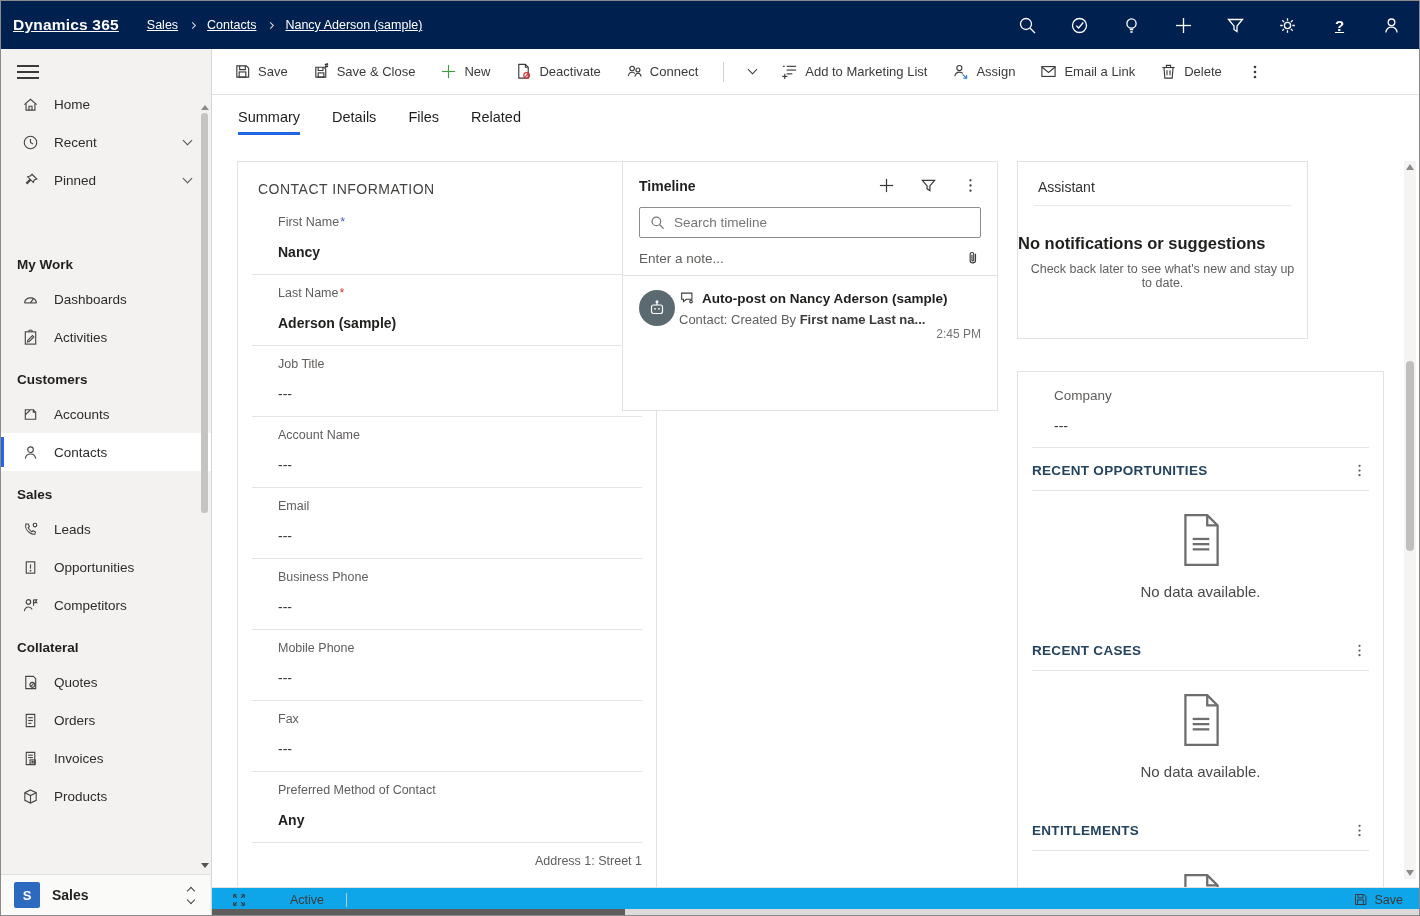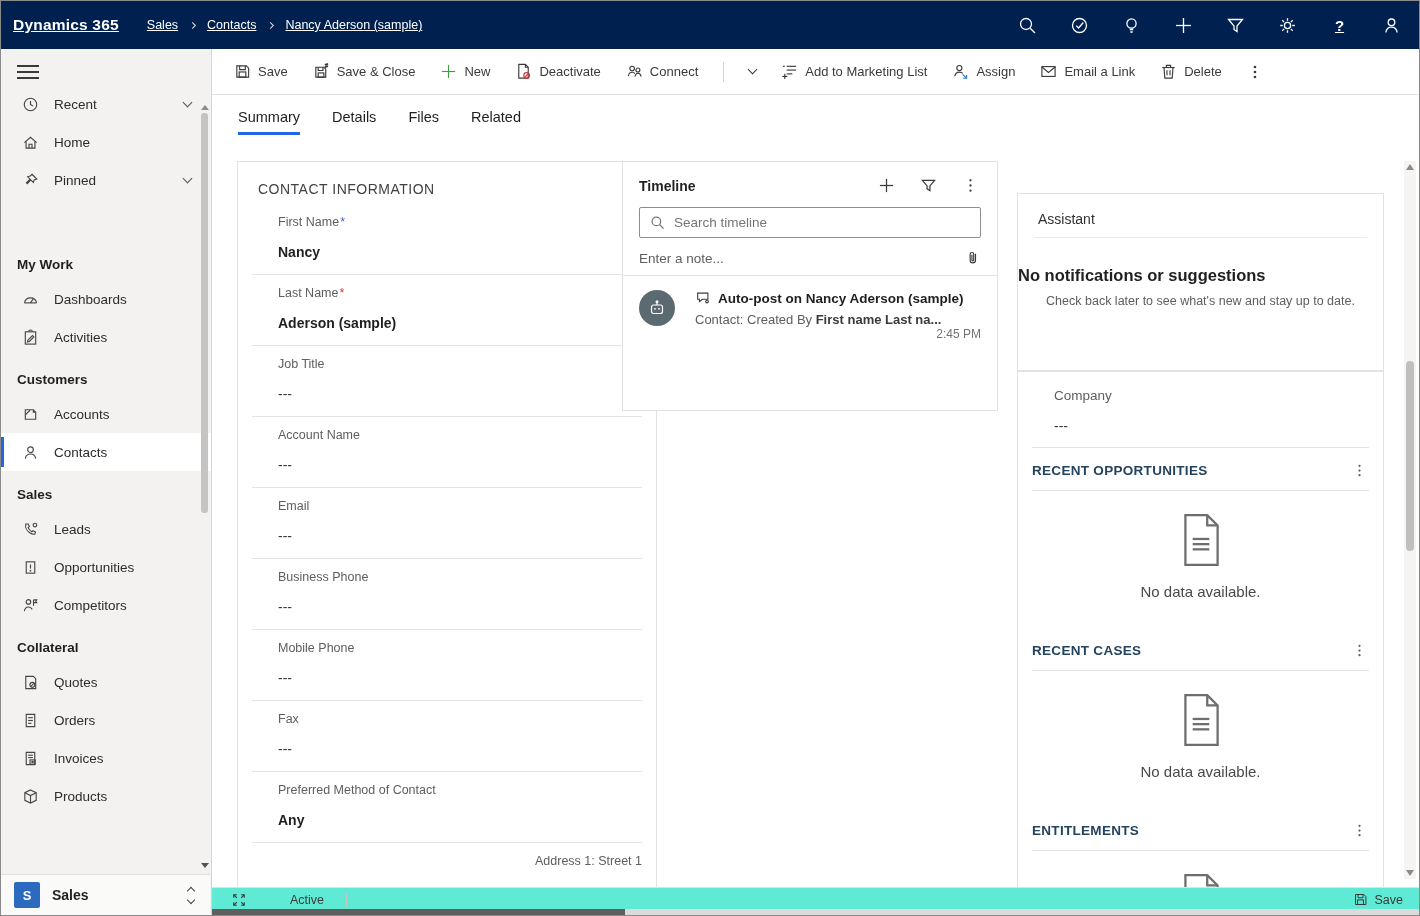--- a/index.html
+++ b/index.html
@@ -78,33 +78,33 @@
   .tl-icons { margin-left:auto; display:flex; align-items:center; gap:25px; }
   .tl-icons svg { width:17px; height:17px; stroke:#3b3a39; fill:none; stroke-width:1.3; cursor:pointer; }
   .tl-search { margin:5px 16px 0; height:31px; border:1px solid #8f8d8b; border-radius:2px; display:flex; align-items:center; gap:9px; padding:0 10px; }
   .tl-search svg { width:15px; height:15px; stroke:#767574; fill:none; stroke-width:1.3; }
   .tl-search input { border:none; outline:none; flex:1; font-size:13.5px; font-family:inherit; color:#323130; background:transparent; }
   .tl-search input::placeholder { color:#767574; }
   .tl-note { margin:12px 16px 9px; display:flex; align-items:center; cursor:text; }
   .tl-note-txt { font-size:13.5px; color:#605e5c; }
   .tl-note svg { margin-left:auto; width:16px; height:16px; stroke:#3b3a39; fill:none; stroke-width:1.3; cursor:pointer; }
   .tl-div { height:1px; background:#e3e1df; margin:0 0 0 0; }
-  .tl-entry { display:flex; padding:14px 16px 0; gap:20px; cursor:pointer; }
+  .tl-entry { display:flex; padding:14px 16px 0; gap:4px; cursor:pointer; }
   .avatar { flex:none; width:36px; height:36px; border-radius:50%; background:#5b6a70; display:flex; align-items:center; justify-content:center; }
   .avatar svg { width:20px; height:20px; stroke:#fff; fill:none; stroke-width:1.2; }
   .tl-body { flex:1; min-width:0; }
   .tl-line1 { display:flex; align-items:center; gap:7px; }
   .tl-line1 svg { flex:none; width:16px; height:16px; stroke:#3b3a39; fill:none; stroke-width:1.2; }
   .tl-post-title { font-size:13.5px; font-weight:bold; color:#201f1e; white-space:nowrap; }
   .tl-line2 { margin-top:6px; font-size:13px; color:#605e5c; white-space:nowrap; }
   .tl-line2 b { color:#3b3a39; }
   .tl-time { text-align:right; font-size:12px; color:#737271; }
 
   
-  .assistant-card { left:805px; top:66px; width:367px; height:178px;margin-top:32px; }
+  .assistant-card { left:805px; top:66px; width:291px; height:178px; }
   .as-title { padding:17px 20px 10px; font-size:14px; color:#323130; }
   .as-div { height:1px; background:#eceae8; margin:0 16px; }
   .as-main { margin-top:28px; text-align:left; font-size:16.5px; font-weight:bold; color:#201f1e; }
   .as-sub { margin-top:9px; text-align:center; font-size:12.5px; color:#605e5c; padding:0 8px; }
 
   
   .company-card { left:805px; top:276px; width:367px; bottom:0; border-bottom:none; overflow:hidden; }
   .co-label { padding:16px 16px 0 36px; font-size:13.5px; color:#605e5c; }
   .co-value { padding:15px 16px 13px 36px; font-size:14px; color:#3b3a39; cursor:text; }
   .co-div { height:1px; background:#e6e4e2; margin:0 14px; }
@@ -118,21 +118,21 @@
   .nodata-txt { margin-top:12px; font-size:15px; color:#4a4947; }
 
   
   .vscroll { position:absolute; right:3px; top:66px; bottom:8px; width:12px; }
   .vscroll .track { position:absolute; inset:0; background:#f5f4f3; }
   .vscroll .tri-u { position:absolute; top:3px; left:2px; width:0; height:0; border-left:4px solid transparent; border-right:4px solid transparent; border-bottom:6px solid #8d8b89; }
   .vscroll .tri-d { position:absolute; bottom:3px; left:2px; width:0; height:0; border-left:4px solid transparent; border-right:4px solid transparent; border-top:6px solid #8d8b89; }
   .vscroll .thumb { position:absolute; top:200px; left:2px; width:8px; height:190px; background:#c1bfbd; border-radius:4px; }
 
   
-  .statusbar { position:absolute; left:211px; right:0; bottom:0; height:28px; background:#5eead4; border-top:1px solid #e3e2e1; display:flex; align-items:center; padding:0 16px 4px 20px; font-size:12.5px; color:#3b3a39; }
+  .statusbar { position:absolute; left:211px; right:0; bottom:0; height:28px; background:#0ea5e9; border-top:1px solid #e3e2e1; display:flex; align-items:center; padding:0 16px 4px 20px; font-size:12.5px; color:#3b3a39; }
   .sb-expand svg { width:14px; height:14px; stroke:#3b3a39; fill:none; stroke-width:1.3; cursor:pointer; display:block; }
   .sb-state { margin-left:44px; }
   .sb-div { margin-left:22px; width:1px; height:14px; background:#c8c6c4; }
   .sb-save { margin-left:auto; display:flex; align-items:center; gap:7px; cursor:pointer; }
   .sb-save svg { width:15px; height:15px; stroke:#3b3a39; fill:none; stroke-width:1.2; }
   .hscroll-track { position:absolute; left:0; right:0; bottom:0; height:6px; background:#dcdbda; }
   .hscroll-thumb { position:absolute; left:0; bottom:0; height:6px; width:413px; background:#5f5e5d; cursor:pointer; }
 </style>
 </head>
 <body>
@@ -288,33 +288,33 @@
 
   <div class="sidebar">
     <div class="hamb">
         <i></i>
         <i></i>
         <i></i>
       </div>
 
     <div class="sitem">
       <svg viewBox="0 0 18 18">
-          <circle cx="9" cy="9" r="6.6"></circle>
-          <path d="M9 5.3V9l2.6 1.6"></path>
-        </svg>
-      <span>Recent</span>
-      <span class="chev-d2"></span>
-    </div>
-    <div class="sitem">
-      <svg viewBox="0 0 18 18">
           <path d="M2.5 9.2L9 3.4l6.5 5.8"></path>
           <path d="M4.3 8V15h9.4V8"></path>
           <path d="M7.4 15v-4.2h3.2V15"></path>
         </svg>
       <span>Home</span>
+    </div>
+    <div class="sitem">
+      <svg viewBox="0 0 18 18">
+          <circle cx="9" cy="9" r="6.6"></circle>
+          <path d="M9 5.3V9l2.6 1.6"></path>
+        </svg>
+      <span>Recent</span>
+      <span class="chev-d2"></span>
     </div>
     <div class="sitem">
       <svg viewBox="0 0 18 18">
           <path d="M10.6 2.4l5 5-2.7.9-.9 2.7-2.6-2.6-3.8 3.9-.9-.9 3.9-3.8L6 5.1l2.7-.9z"></path>
         </svg>
       <span>Pinned</span>
       <span class="chev-d2"></span>
     </div>
 
     <div class="sspacer"></div>

